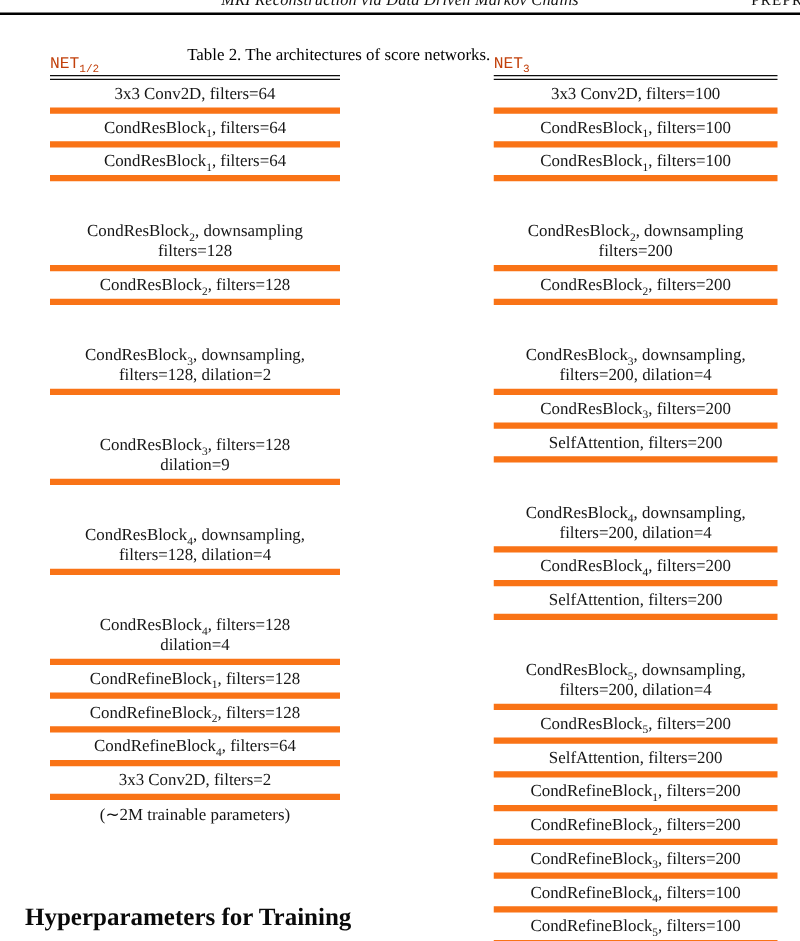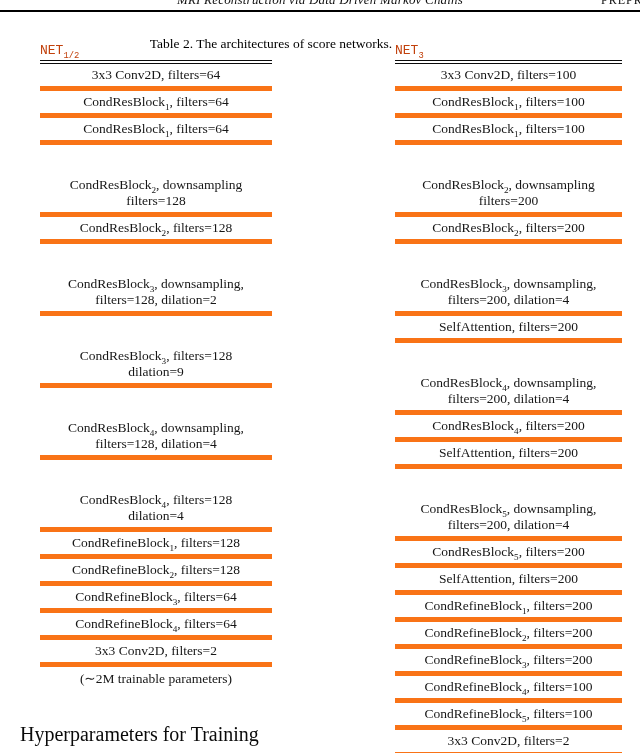--- a/index.html
+++ b/index.html
@@ -19,21 +19,21 @@
   .dblrule{height:4px;border-top:1px solid #0c0c0c;border-bottom:1px solid #0c0c0c;box-sizing:border-box;}
   .netrow{box-sizing:border-box;border-bottom:5px solid #f97316;
     display:flex;flex-direction:column;justify-content:center;align-items:center;
     text-align:center;font-size:13.5px;color:#161616;}
   .r-s{height:27px;}
   .r-d{height:44px;margin-top:28px;}
   .r-p{height:23px;border-bottom:none !important;}
   .rline{line-height:16px;white-space:nowrap;}
   sub{font-size:68%;line-height:0;}
   .section-heading{position:absolute;top:723px;left:20px;margin:0;
-    font-size:20px;font-weight:normal;color:#0a0a0a;font-family:"Liberation Serif", serif;}
+    font-size:20px;font-weight:bold;color:#0a0a0a;font-family:"Liberation Serif", serif;}
 </style>
 </head>
 <body>
 
 <div class="running-header">
   <div class="rh-title">
     <span>MRI Reconstruction via Data Driven Markov Chains</span>
   </div>
   <div class="rh-right">
     <span>PREPRINT</span>
@@ -78,23 +78,20 @@
       <div class="rline">CondResBlock<sub>4</sub>, filters=128</div>
       <div class="rline">dilation=4</div>
     </div>
     <div class="netrow r-s">
       <div class="rline">CondRefineBlock<sub>1</sub>, filters=128</div>
     </div>
     <div class="netrow r-s">
       <div class="rline">CondRefineBlock<sub>2</sub>, filters=128</div>
     </div>
     <div class="netrow r-s">
-      <div class="rline">CondRefineBlock<sub>3</sub>, filters=64</div>
-    </div>
-    <div class="netrow r-s">
       <div class="rline">CondRefineBlock<sub>4</sub>, filters=64</div>
     </div>
     <div class="netrow r-s">
       <div class="rline">3x3 Conv2D, filters=2</div>
     </div>
     <div class="netrow r-p">
       <div class="rline">(∼2M trainable parameters)</div>
     </div>
   </div>
 <div class="nettable" id="table-1" style="left:395px;width:227px;">
@@ -112,20 +109,23 @@
     <div class="netrow r-d">
       <div class="rline">CondResBlock<sub>2</sub>, downsampling</div>
       <div class="rline">filters=200</div>
     </div>
     <div class="netrow r-s">
       <div class="rline">CondResBlock<sub>2</sub>, filters=200</div>
     </div>
     <div class="netrow r-d">
       <div class="rline">CondResBlock<sub>3</sub>, downsampling,</div>
       <div class="rline">filters=200, dilation=4</div>
+    </div>
+    <div class="netrow r-s">
+      <div class="rline">CondResBlock<sub>3</sub>, filters=200</div>
     </div>
     <div class="netrow r-s">
       <div class="rline">SelfAttention, filters=200</div>
     </div>
     <div class="netrow r-d">
       <div class="rline">CondResBlock<sub>4</sub>, downsampling,</div>
       <div class="rline">filters=200, dilation=4</div>
     </div>
     <div class="netrow r-s">
       <div class="rline">CondResBlock<sub>4</sub>, filters=200</div>

